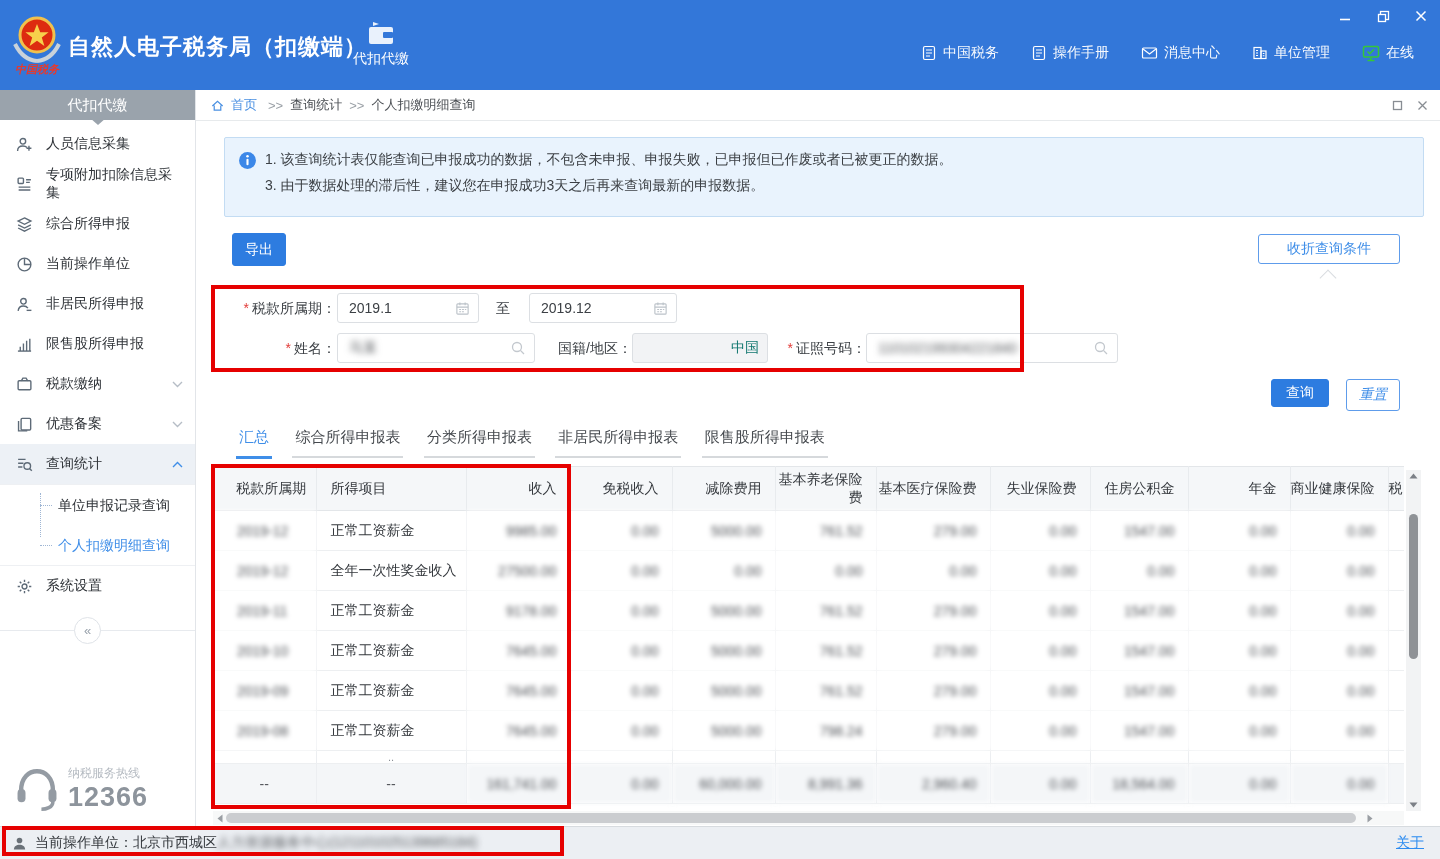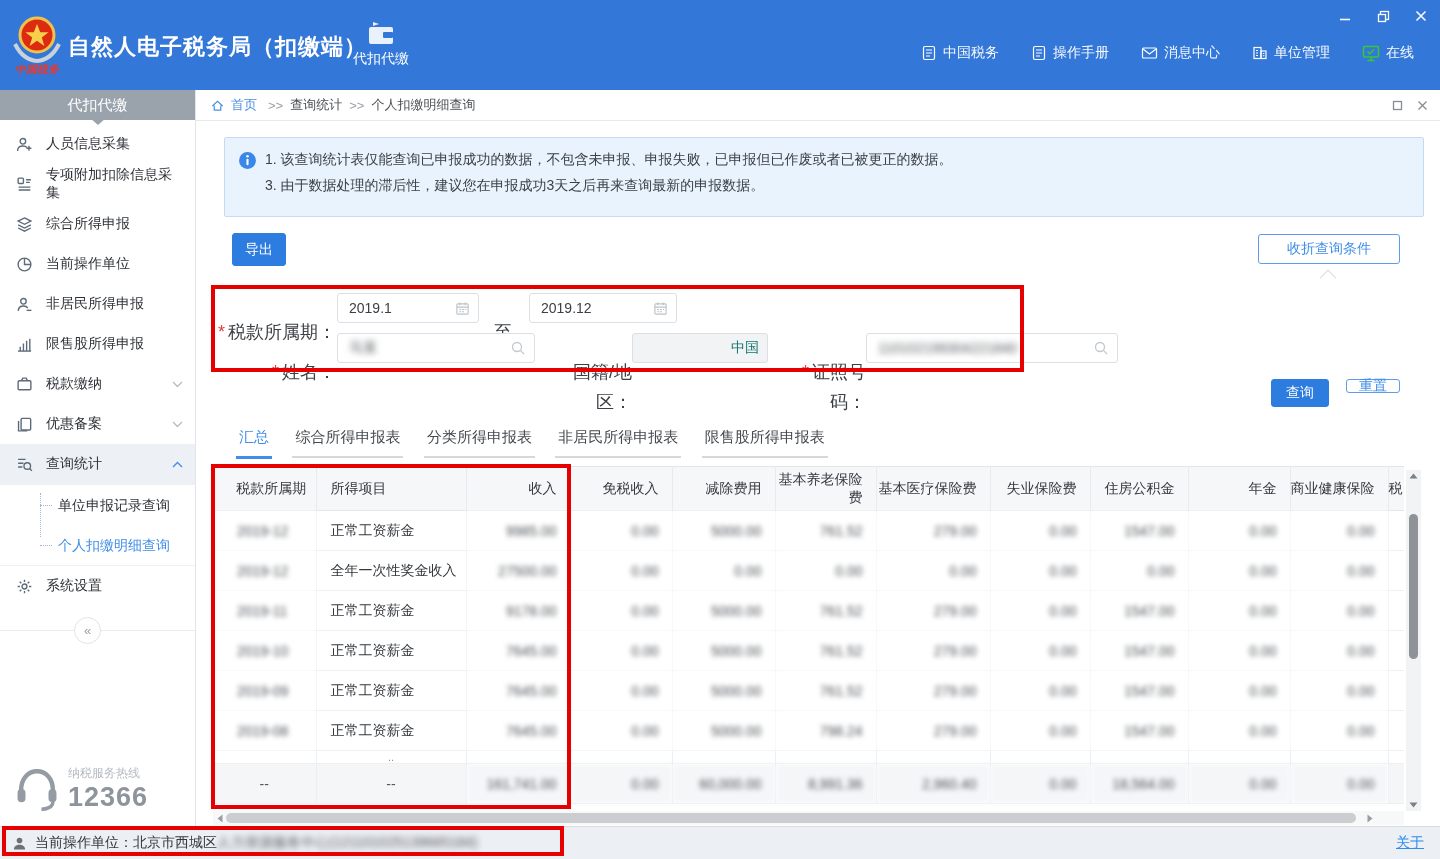--- a/index.html
+++ b/index.html
@@ -57,31 +57,31 @@
   .notice .nline { font-size:14px; color:#3c4045; line-height:22px; margin-bottom:4px; }
 
   .btn { display:inline-flex; align-items:center; justify-content:center; border-radius:3px; font-size:14px; cursor:pointer; }
   .btn-primary { background:#2d7ce0; color:#fff; border:1px solid #2d7ce0; }
   .btn-outline { background:#fff; color:#3f8ee8; border:1px solid #5e9ceb; }
   .btn-export { position:absolute; left:36px; top:112px; width:54px; height:33px; }
   .btn-fold { position:absolute; left:1062px; top:113px; width:142px; height:30px; }
   .fold-caret { position:absolute; left:1126px; top:151px; width:12px; height:12px; background:#fff;
                 border-left:1px solid #d9dce0; border-top:1px solid #d9dce0; transform:rotate(45deg); }
 
-  .flabel { position:absolute; font-size:18px; color:#3c4045; line-height:30px; text-align:right;margin-top:24px; }
+  .flabel { position:absolute; font-size:14px; color:#3c4045; line-height:30px; text-align:right; }
   .flabel .req { color:#e23c39; margin-right:3px; }
   .inputbox { position:absolute; height:30px; background:#fff; border:1px solid #dcdfe3; border-radius:3px;
               display:flex; align-items:center; padding:0 8px 0 11px; font-size:14px; color:#3c4045; cursor:text; }
   .inputbox .val { flex:1; white-space:nowrap; overflow:hidden; }
   .inputbox.readonly { background:#f2f3f5; color:#0f766e; cursor:default;text-align:right; }
   .blur { filter:blur(3px); color:#55585c; }
   .blur2 { filter:blur(2.5px); color:#4e5156; }
 
   .btn-search { position:absolute; left:1075px; top:258px; width:58px; height:28px; }
-  .btn-reset  { position:absolute; left:1150px; top:258px; width:54px; height:14px; }
+  .btn-reset  { position:absolute; left:1150px; top:258px; width:54px; height:32px;font-style:italic; }
 
   
   .tabs { position:absolute; left:40px; top:302px; }
   .tab { display:inline-block; margin-right:16px; padding:5px 3px 9px; font-size:15px; color:#45494e; cursor:pointer;
          border-bottom:2px solid #d6d9dc; }
   .tab.active { color:#3f8ee8; border-bottom:3px solid #3f8ee8; }
 
   
   .tblwrap { position:absolute; left:17px; top:345px; width:1191px; }
   table.tb { width:1191px; table-layout:fixed; border-collapse:collapse; font-size:14px; color:#34383d; }

